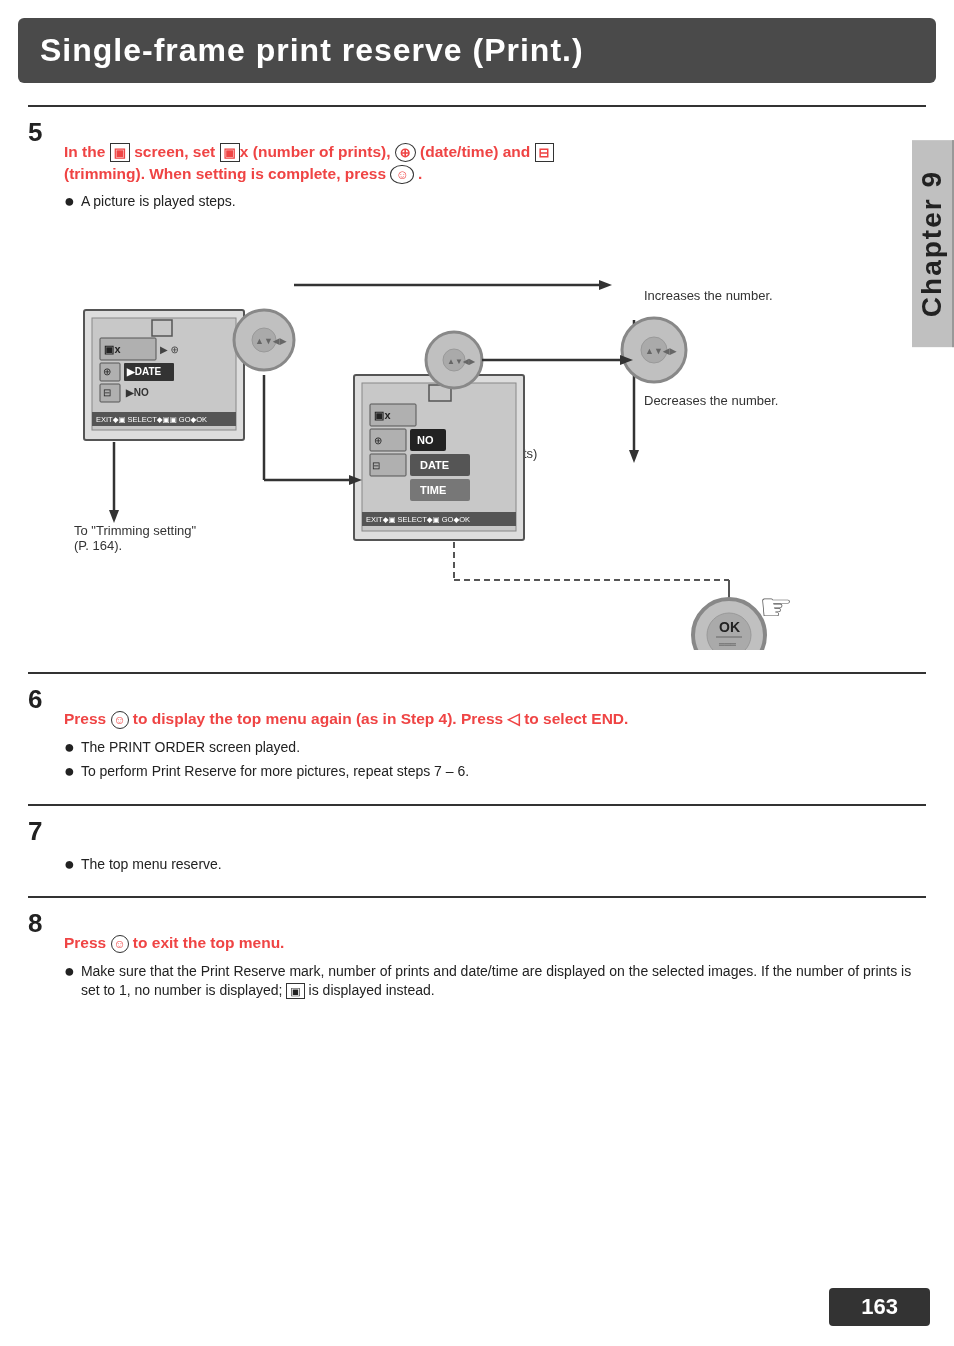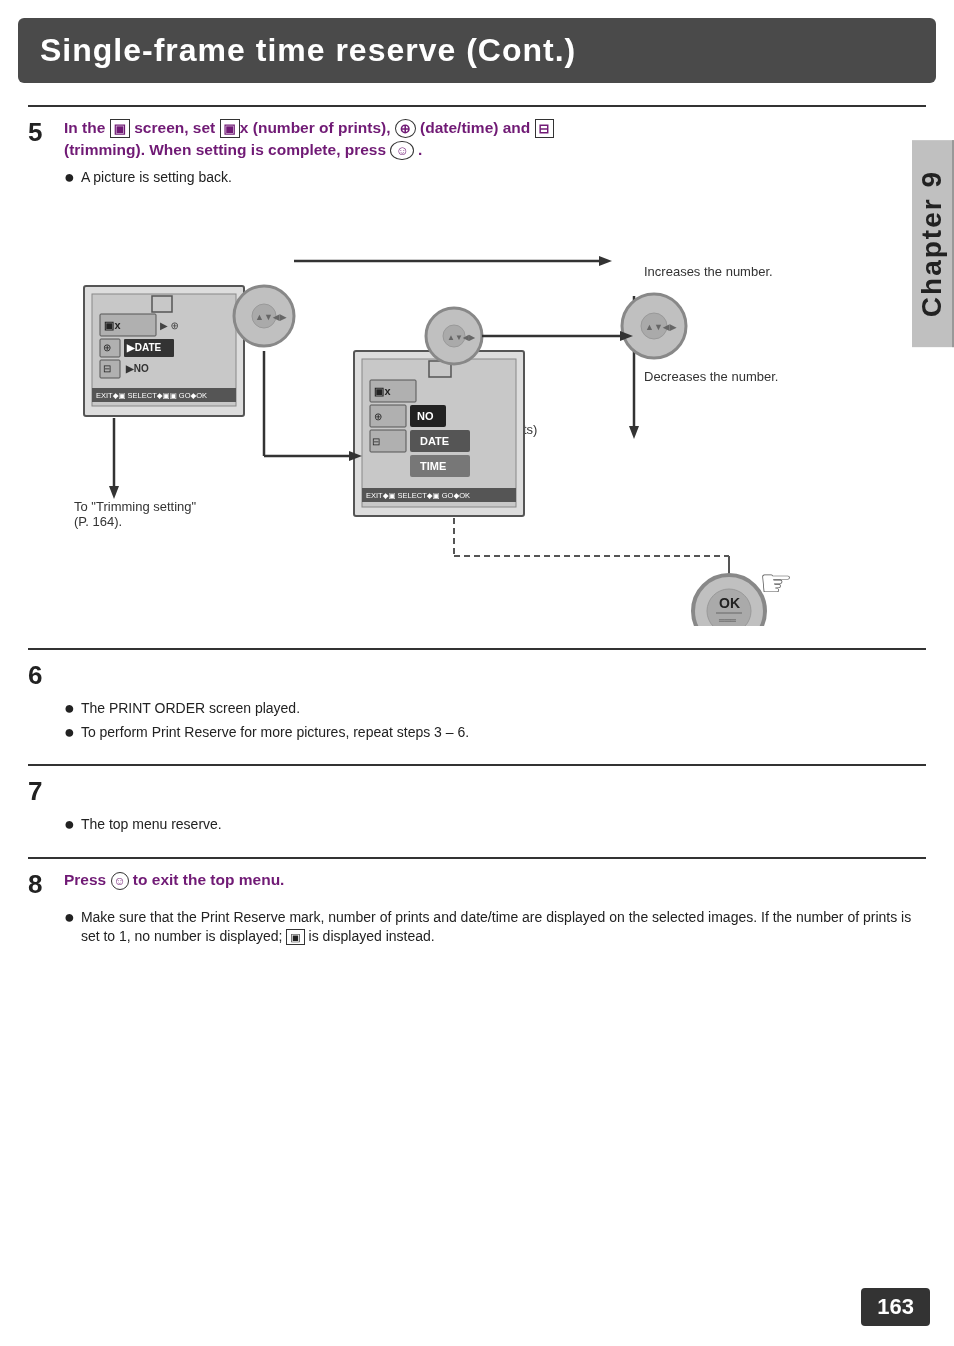--- a/index.html
+++ b/index.html
@@ -71,22 +71,23 @@
     .step-number {
       font-size: 26px;
       font-weight: 900;
       color: #222;
       min-width: 28px;
     }
 
     .step-text {
       font-size: 15.5px;
       font-weight: 700;
-      color: #701a75;
+      color: #ef4444;
       line-height: 1.4;
+      margin-top: 24px;
     }
 
     .bullet-point {
       font-size: 14px;
       color: #222;
       margin-left: 36px;
       margin-top: 4px;
       display: flex;
       align-items: flex-start;
       gap: 6px;
@@ -101,21 +102,21 @@
 
     
     .page-number {
       position: absolute;
       bottom: 20px;
       right: 24px;
       background: #333;
       color: #fff;
       font-size: 22px;
       font-weight: 900;
-      padding: 6px 16px;
+      padding: 6px 32px;
       border-radius: 4px;
     }
 
     
     .diagram-svg-container {
       position: relative;
       margin: 8px 0 8px 36px;
       width: 820px;
       height: 430px;
     }
@@ -130,40 +131,40 @@
       line-height: 16px;
       font-size: 11px;
       vertical-align: middle;
       font-weight: 900;
     }
   </style>
 </head>
 <body>
 
 <div class="page-header">
-  <h1>Single-frame time reserve (Cont.)</h1>
+  <h1>Single-frame print reserve (Print.)</h1>
 </div>
 
 <div class="chapter-sidebar">
   <span>Chapter 9</span>
 </div>
 
 <div class="main-content">
 
   <div class="step-section">
     <div class="step-header">
       <span class="step-number">5</span>
       <span class="step-text">
         <strong>In the <span style="border:1.5px solid #333; padding:1px 3px; font-size:13px;">▣</span> screen, set <span style="border:1.5px solid #333; padding:1px 3px; font-size:13px;">▣</span>x (number of prints), <span style="border:1.5px solid #333; border-radius:50%; padding:1px 4px; font-size:13px;">⊕</span> (date/time) and <span style="border:1.5px solid #333; padding:1px 3px; font-size:13px;">⊟</span><br>
         (trimming). When setting is complete, press <span style="border:1.5px solid #333; border-radius:50%; padding:1px 4px; font-size:13px;">☺</span> .</strong>
       </span>
     </div>
     <div class="bullet-point">
       <span class="bullet-dot">●</span>
-      <span>A picture is setting back.</span>
+      <span>A picture is played steps.</span>
     </div>
 
     <div class="diagram-svg-container">
       <svg width="820" height="430" viewBox="0 0 820 430">
 
         <rect x="20" y="90" width="160" height="130" fill="#ddd" stroke="#555" stroke-width="2" rx="2"></rect>
         <rect x="28" y="98" width="144" height="112" fill="#c8c8c8" stroke="#888" stroke-width="1"></rect>
 
         <rect x="88" y="100" width="20" height="16" fill="none" stroke="#555" stroke-width="1.5"></rect>
 
@@ -258,28 +259,31 @@
         <line x1="200" y1="260" x2="285" y2="260" stroke="#333" stroke-width="2.5"></line>
         <polygon points="285,255 298,260 285,265" fill="#333"></polygon>
 
       </svg>
     </div>
   </div>
 
   <div class="step-section">
     <div class="step-header">
       <span class="step-number">6</span>
+      <span class="step-text">
+        <strong>Press <span class="inline-icon" style="font-size:12px;">☺</span> to display the top menu again (as in Step 4). Press <span style="font-size:16px; font-weight:900;">◁</span> to select END.</strong>
+      </span>
     </div>
     <div class="bullet-point">
       <span class="bullet-dot">●</span>
       <span>The PRINT ORDER screen played.</span>
     </div>
     <div class="bullet-point">
       <span class="bullet-dot">●</span>
-      <span>To perform Print Reserve for more pictures, repeat steps 3 – 6.</span>
+      <span>To perform Print Reserve for more pictures, repeat steps 7 – 6.</span>
     </div>
   </div>
 
   <div class="step-section">
     <div class="step-header">
       <span class="step-number">7</span>
     </div>
     <div class="bullet-point">
       <span class="bullet-dot">●</span>
       <span>The top menu reserve.</span>

